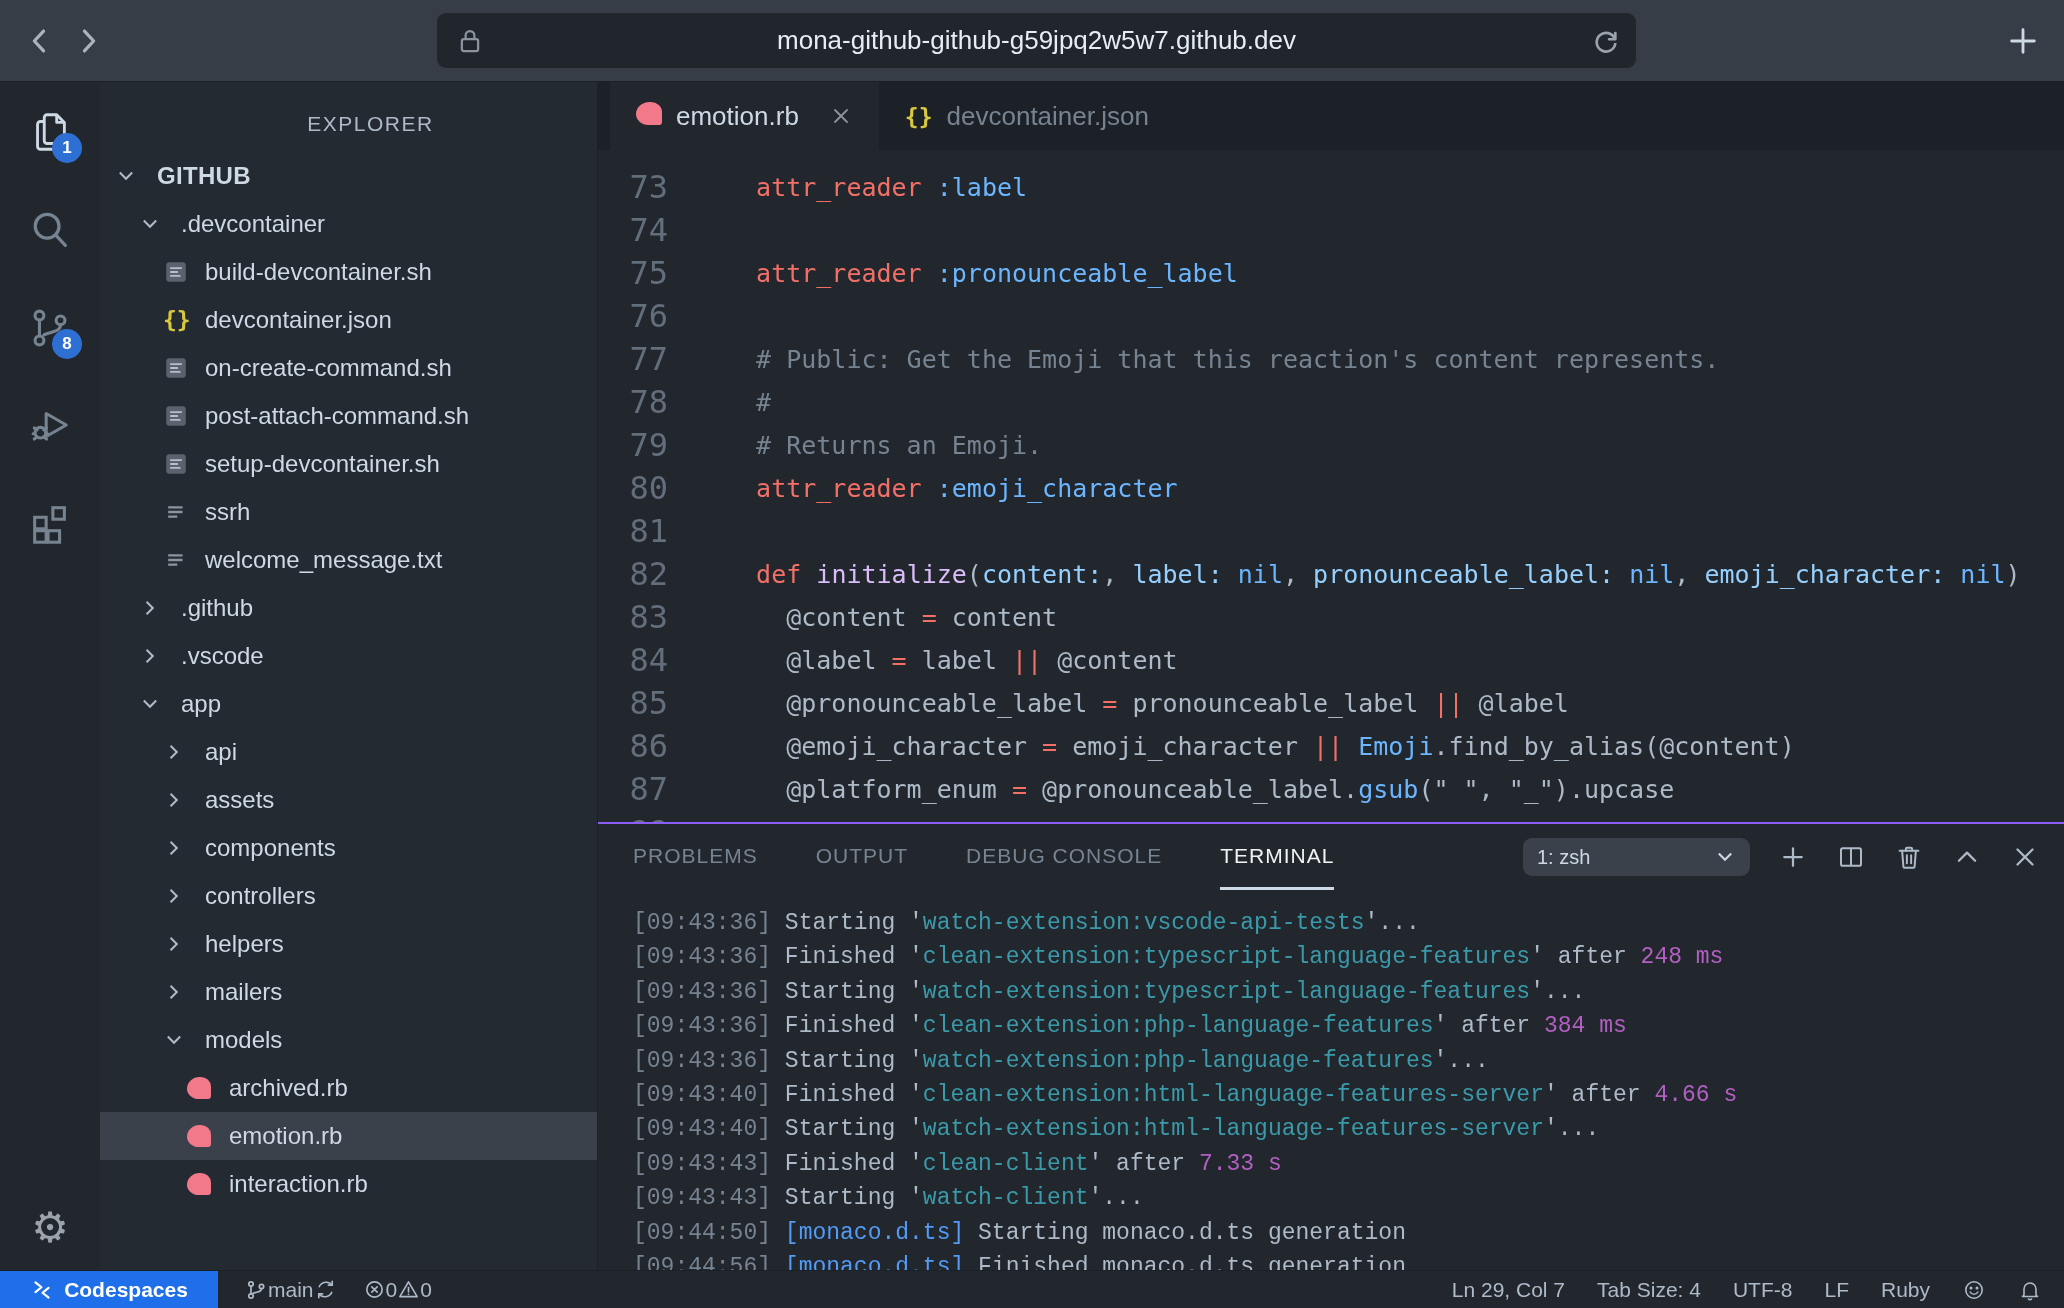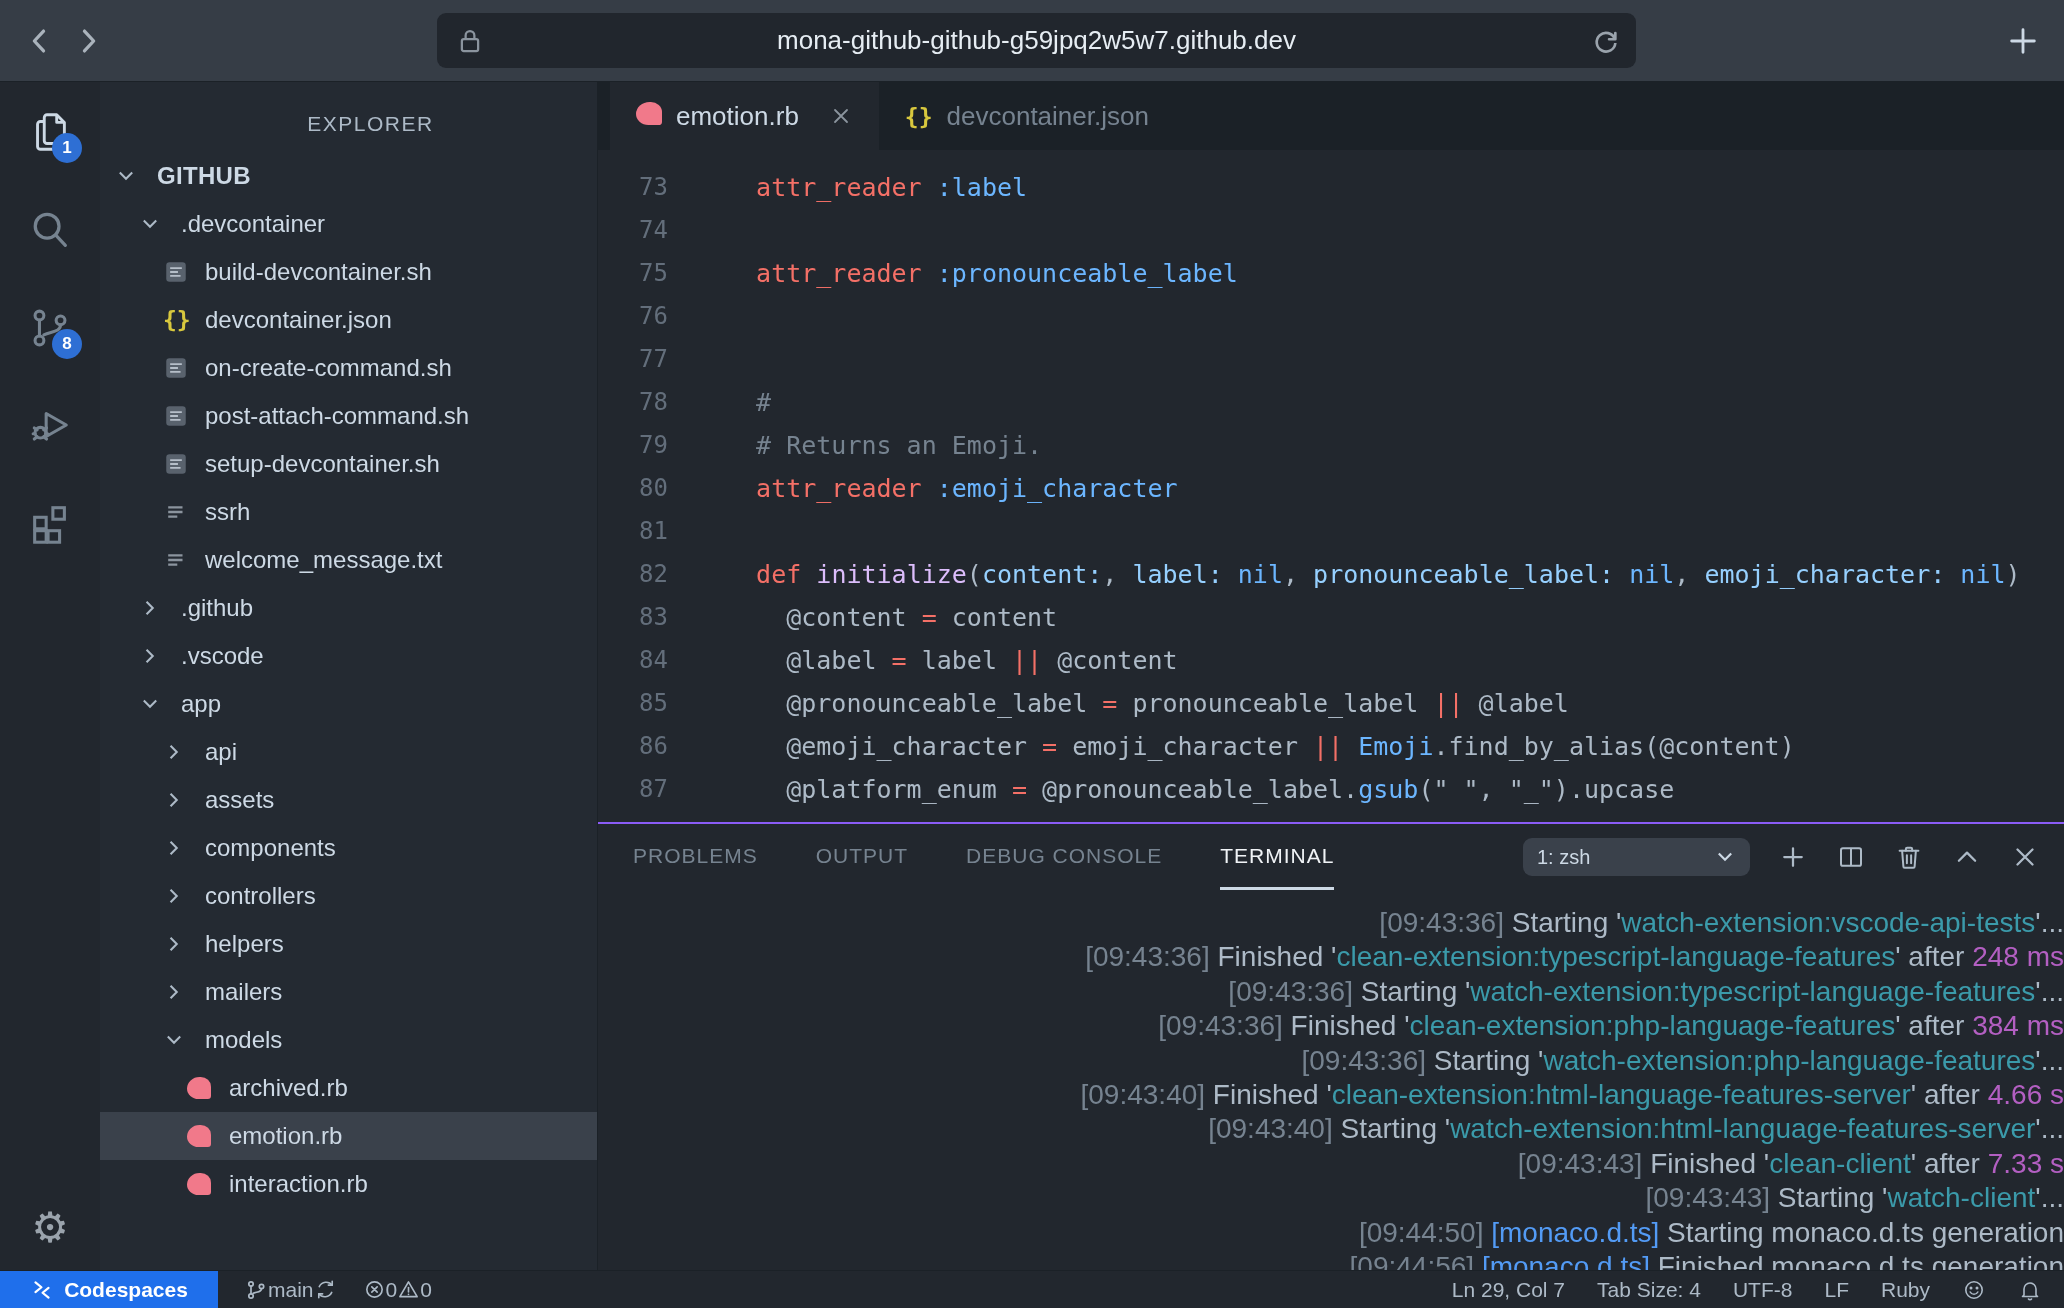--- a/index.html
+++ b/index.html
@@ -59,40 +59,40 @@
   .tab { height:68px; display:flex; align-items:center; padding:0 26px; font-size:26px;
          color:#768390; gap:14px; cursor:pointer; }
   .tab.active { background:#22272e; color:#cdd9e5; }
   .tab .ruby-glyph { width:26px; height:23px; }
   .tab .close { margin-left:16px; color:#8b949e; display:flex; }
 
   .editor-content { position:absolute; top:68px; left:0; right:0; height:672px;
                     overflow:hidden; padding-top:16px; }
   .code-row { display:flex; height:43px; line-height:43px; white-space:pre;
               font-family:"DejaVu Sans Mono",monospace; font-size:25px; }
-  .gutter { width:70px; flex:none; text-align:right; color:#636e7b; font-size:24px; }
+  .gutter { width:70px; flex:none; text-align:right; color:#636e7b; font-size:32px; }
   .code-text { margin-left:58px; color:#adbac7; }
   .tk-k{color:#f47067} .tk-b{color:#6cb6ff} .tk-lb{color:#96d0ff}
   .tk-f{color:#dcbdfb} .tk-c{color:#768390} .tk-t{color:#adbac7}
 
   
   .panel { position:absolute; top:740px; left:0; right:0; bottom:0; background:#22272e;
            border-top:2px solid #8b5cf6; }
   .panel-header { height:66px; display:flex; align-items:center; padding-left:35px; }
   .panel-tab { margin-right:58px; font-size:21px; letter-spacing:1px; color:#768390;
                height:66px; display:flex; align-items:center; border-bottom:3px solid transparent;
                cursor:pointer; }
   .panel-tab.active { color:#f0f3f6; border-bottom-color:#cdd9e5; }
   .panel-controls { margin-left:auto; display:flex; align-items:center; gap:28px;
                     padding-right:24px; color:#adbac7; }
   .zsh-select { width:227px; height:38px; background:#3a414b; border-radius:9px; font-size:20px;
                 color:#cdd9e5; display:flex; align-items:center; padding:0 14px; gap:8px; }
   .zsh-select .lbl { flex:1; }
   .terminal { padding:16px 0 0 35px; height:382px; overflow:hidden; white-space:pre;
-              font-family:Liberation Sans, sans-serif; font-size:28px; line-height:34.4px;text-align:right; }
+              font-family:Liberation Mono, monospace; font-size:23px; line-height:34.4px; }
   .tm-g{color:#768390} .tm-t{color:#adbac7} .tm-teal{color:#3b9aaa}
   .tm-m{color:#b35fc2} .tm-b{color:#539bf5}
 
   
   .status-bar { position:absolute; left:0; right:0; bottom:0; height:38px; background:#22272e;
                 border-top:1px solid #1b2127; display:flex; align-items:center; font-size:21px;
                 color:#adbac7; }
   .sb-codespaces { height:38px; width:218px; background:#1f6feb; color:#fff; display:flex;
                    align-items:center; justify-content:center; gap:10px; font-weight:600; }
   .sb-item { display:flex; align-items:flex-start; margin-left:26px; cursor:pointer; }
@@ -373,21 +373,21 @@
         <div class="tab">
           <span><span class="json-glyph">{}</span></span>
           <span>devcontainer.json</span>
         </div>
       </div>
     <div class="editor-content" id="code">
         <div class="code-row"><span class="gutter">73</span><span class="code-text"><span class="tk-t">  </span><span class="tk-k">attr_reader</span><span class="tk-t"> </span><span class="tk-b">:label</span></span></div>
         <div class="code-row"><span class="gutter">74</span><span class="code-text"></span></div>
         <div class="code-row"><span class="gutter">75</span><span class="code-text"><span class="tk-t">  </span><span class="tk-k">attr_reader</span><span class="tk-t"> </span><span class="tk-b">:pronounceable_label</span></span></div>
         <div class="code-row"><span class="gutter">76</span><span class="code-text"></span></div>
-        <div class="code-row"><span class="gutter">77</span><span class="code-text"><span class="tk-t">  </span></span></div>
+        <div class="code-row"><span class="gutter">77</span><span class="code-text"><span class="tk-t">  </span><span class="tk-c"># Public: Get the Emoji that this reaction's content represents.</span></span></div>
         <div class="code-row"><span class="gutter">78</span><span class="code-text"><span class="tk-t">  </span><span class="tk-c">#</span></span></div>
         <div class="code-row"><span class="gutter">79</span><span class="code-text"><span class="tk-t">  </span><span class="tk-c"># Returns an Emoji.</span></span></div>
         <div class="code-row"><span class="gutter">80</span><span class="code-text"><span class="tk-t">  </span><span class="tk-k">attr_reader</span><span class="tk-t"> </span><span class="tk-b">:emoji_character</span></span></div>
         <div class="code-row"><span class="gutter">81</span><span class="code-text"></span></div>
         <div class="code-row"><span class="gutter">82</span><span class="code-text"><span class="tk-t">  </span><span class="tk-k">def</span><span class="tk-t"> </span><span class="tk-f">initialize</span><span class="tk-t">(</span><span class="tk-lb">content:</span><span class="tk-t">, </span><span class="tk-lb">label:</span><span class="tk-t"> </span><span class="tk-b">nil</span><span class="tk-t">, </span><span class="tk-lb">pronounceable_label:</span><span class="tk-t"> </span><span class="tk-b">nil</span><span class="tk-t">, </span><span class="tk-lb">emoji_character:</span><span class="tk-t"> </span><span class="tk-b">nil</span><span class="tk-t">)</span></span></div>
         <div class="code-row"><span class="gutter">83</span><span class="code-text"><span class="tk-t">    @content </span><span class="tk-k">=</span><span class="tk-t"> content</span></span></div>
         <div class="code-row"><span class="gutter">84</span><span class="code-text"><span class="tk-t">    @label </span><span class="tk-k">=</span><span class="tk-t"> label </span><span class="tk-k">||</span><span class="tk-t"> @content</span></span></div>
         <div class="code-row"><span class="gutter">85</span><span class="code-text"><span class="tk-t">    @pronounceable_label </span><span class="tk-k">=</span><span class="tk-t"> pronounceable_label </span><span class="tk-k">||</span><span class="tk-t"> @label</span></span></div>
         <div class="code-row"><span class="gutter">86</span><span class="code-text"><span class="tk-t">    @emoji_character </span><span class="tk-k">=</span><span class="tk-t"> emoji_character </span><span class="tk-k">||</span><span class="tk-t"> </span><span class="tk-b">Emoji</span><span class="tk-t">.find_by_alias(@content)</span></span></div>
         <div class="code-row"><span class="gutter">87</span><span class="code-text"><span class="tk-t">    @platform_enum </span><span class="tk-k">=</span><span class="tk-t"> @pronounceable_label.</span><span class="tk-b">gsub</span><span class="tk-t">(" ", "_").upcase</span></span></div>

